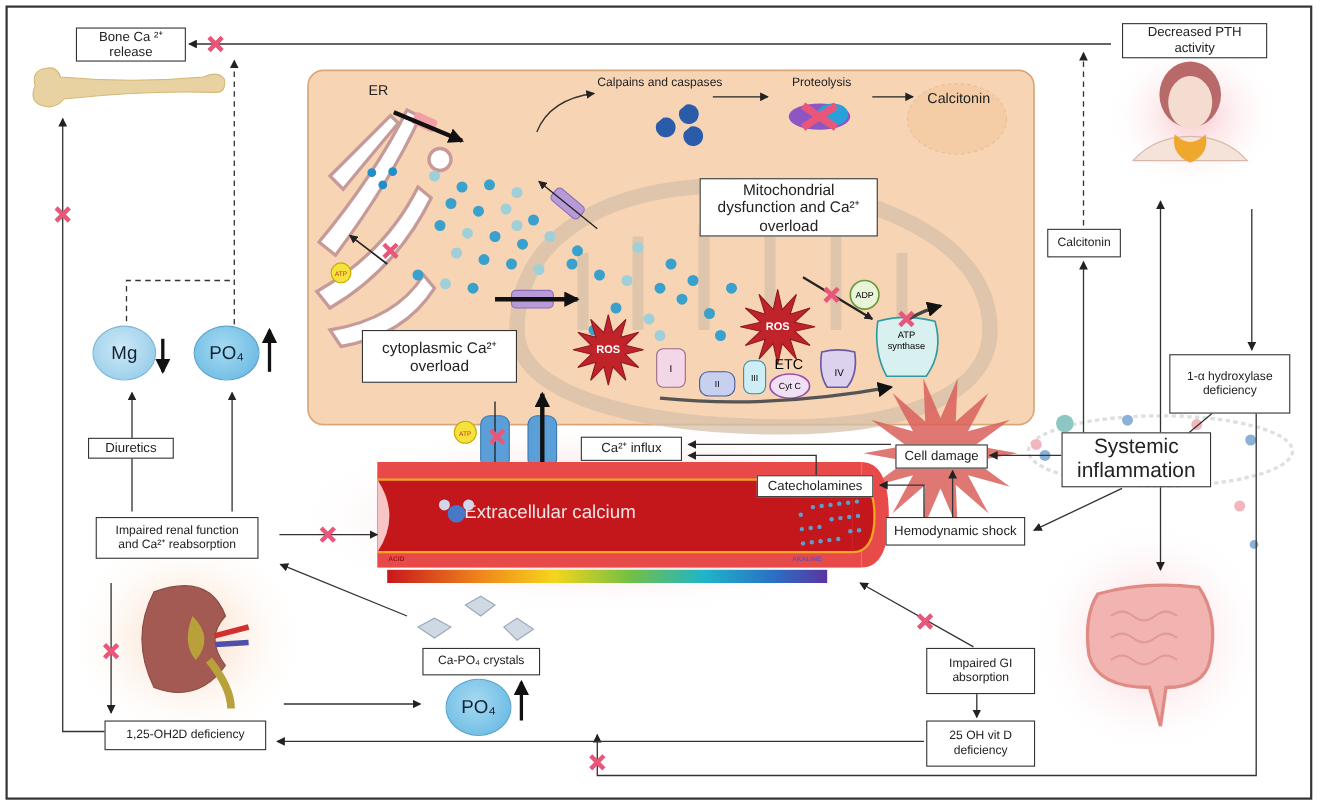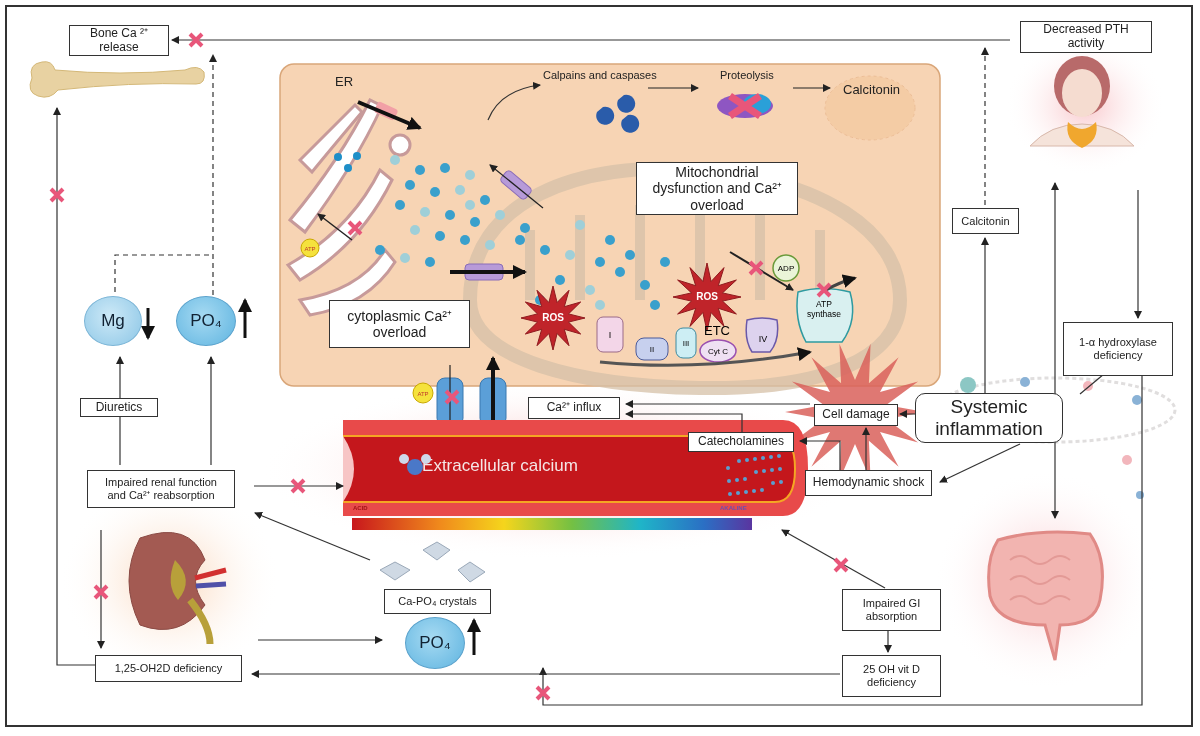--- a/index.html
+++ b/index.html
@@ -354,21 +354,21 @@
 <div class="box big" style="left:329px;top:300px;width:141px;height:48px;">cytoplasmic Ca²⁺
 overload</div>
 
 <div class="box" style="left:69px;top:25px;width:100px;height:31px;font-size:12px;">Bone Ca ²⁺
 release</div>
 <div class="box" style="left:1020px;top:21px;width:132px;height:32px;font-size:12px;">Decreased PTH
 activity</div>
 <div class="box" style="left:952px;top:208px;width:67px;height:26px;">Calcitonin</div>
 <div class="box" style="left:1063px;top:322px;width:110px;height:54px;">1-α hydroxylase
 deficiency</div>
-<div class="box huge" style="left:915px;top:393px;width:148px;height:50px;border-radius:10px;">Systemic
+<div class="box huge" style="left:965px;top:393px;width:136px;height:50px;">Systemic
 inflammation</div>
 <div class="box" style="left:814px;top:404px;width:84px;height:22px;font-size:12px;">Cell damage</div>
 <div class="box" style="left:528px;top:397px;width:92px;height:22px;font-size:12px;">Ca²⁺ influx</div>
 <div class="box" style="left:688px;top:432px;width:106px;height:20px;font-size:12px;">Catecholamines</div>
 <div class="box" style="left:805px;top:470px;width:127px;height:26px;font-size:12px;">Hemodynamic shock</div>
 <div class="box" style="left:80px;top:398px;width:78px;height:19px;font-size:12px;">Diuretics</div>
 <div class="box" style="left:87px;top:470px;width:148px;height:38px;">Impaired renal function
 and Ca²⁺ reabsorption</div>
 <div class="box" style="left:95px;top:655px;width:147px;height:27px;">1,25-OH2D deficiency</div>
 <div class="box" style="left:384px;top:589px;width:107px;height:25px;">Ca-PO₄ crystals</div>

